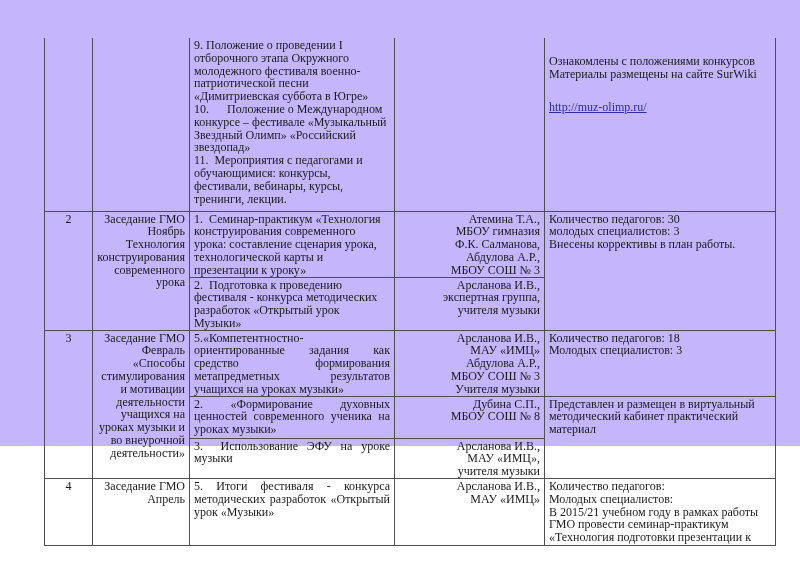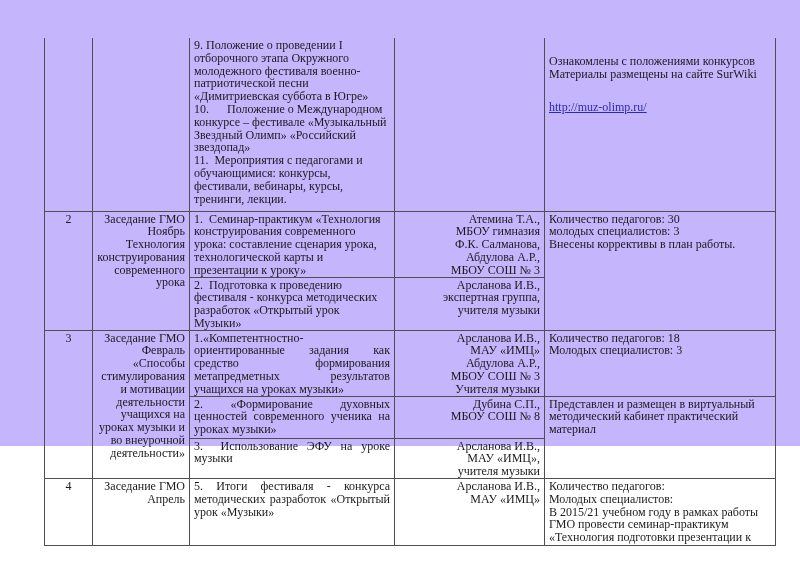--- a/index.html
+++ b/index.html
@@ -102,21 +102,21 @@
       <td class="c-resp pre">Арсланова И.В.,
 экспертная группа,
 учителя музыки</td>
     </tr>
 
     <tr style="height:63px">
       <td class="c-num" rowspan="3">3</td>
       <td class="c-meet pre" rowspan="3">Заседание ГМО
 Февраль
 «Способы стимулирования и мотивации деятельности учащихся на уроках музыки и во внеурочной деятельности»</td>
-      <td class="c-agn just">1.«Компетентностно-ориентированные задания как средство формирования метапредметных результатов учащихся на уроках музыки»</td>
+      <td class="c-agn just">5.«Компетентностно-ориентированные задания как средство формирования метапредметных результатов учащихся на уроках музыки»</td>
       <td class="c-resp pre">Арсланова И.В.,
 МАУ «ИМЦ»
 Абдулова А.Р.,
 МБОУ СОШ № 3
 Учителя музыки</td>
       <td class="c-res pre">Количество педагогов: 18
 Молодых специалистов: 3</td>
     </tr>
 
     <tr style="height:42px">

